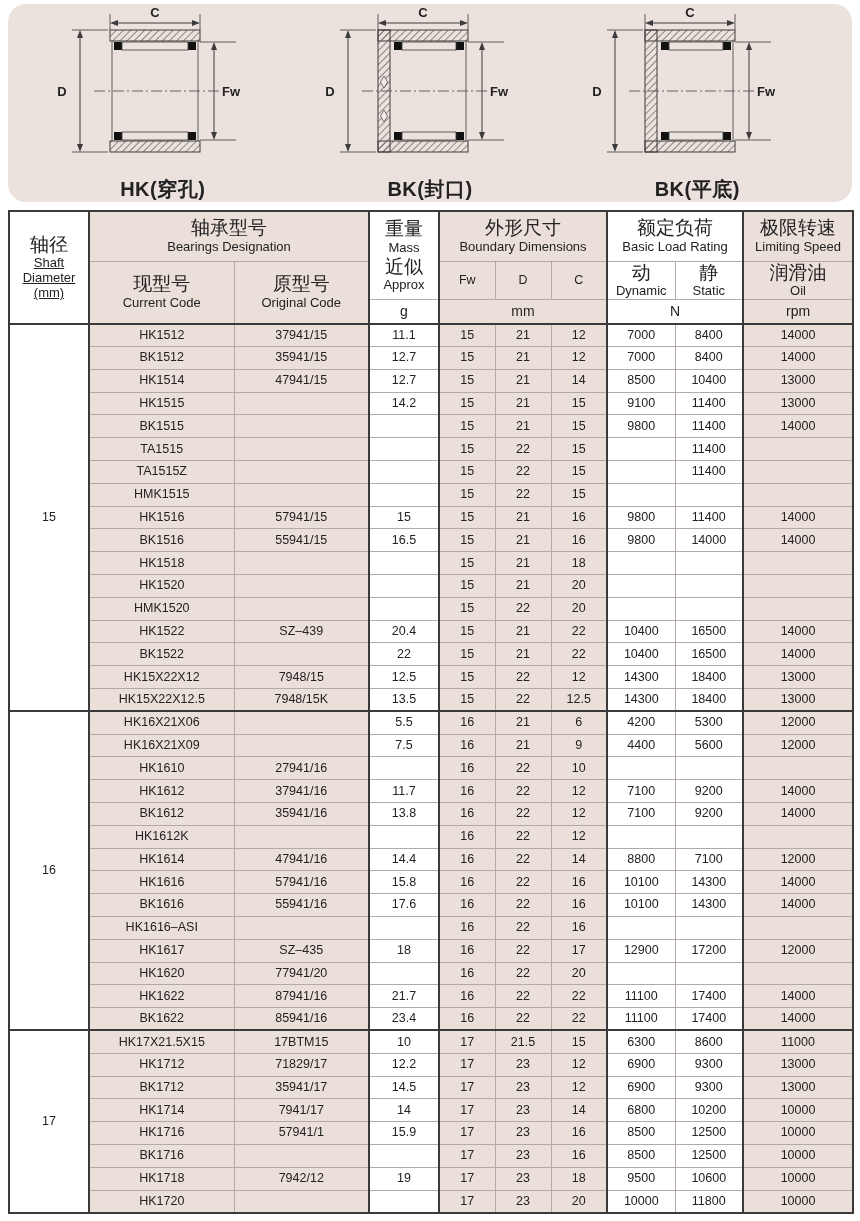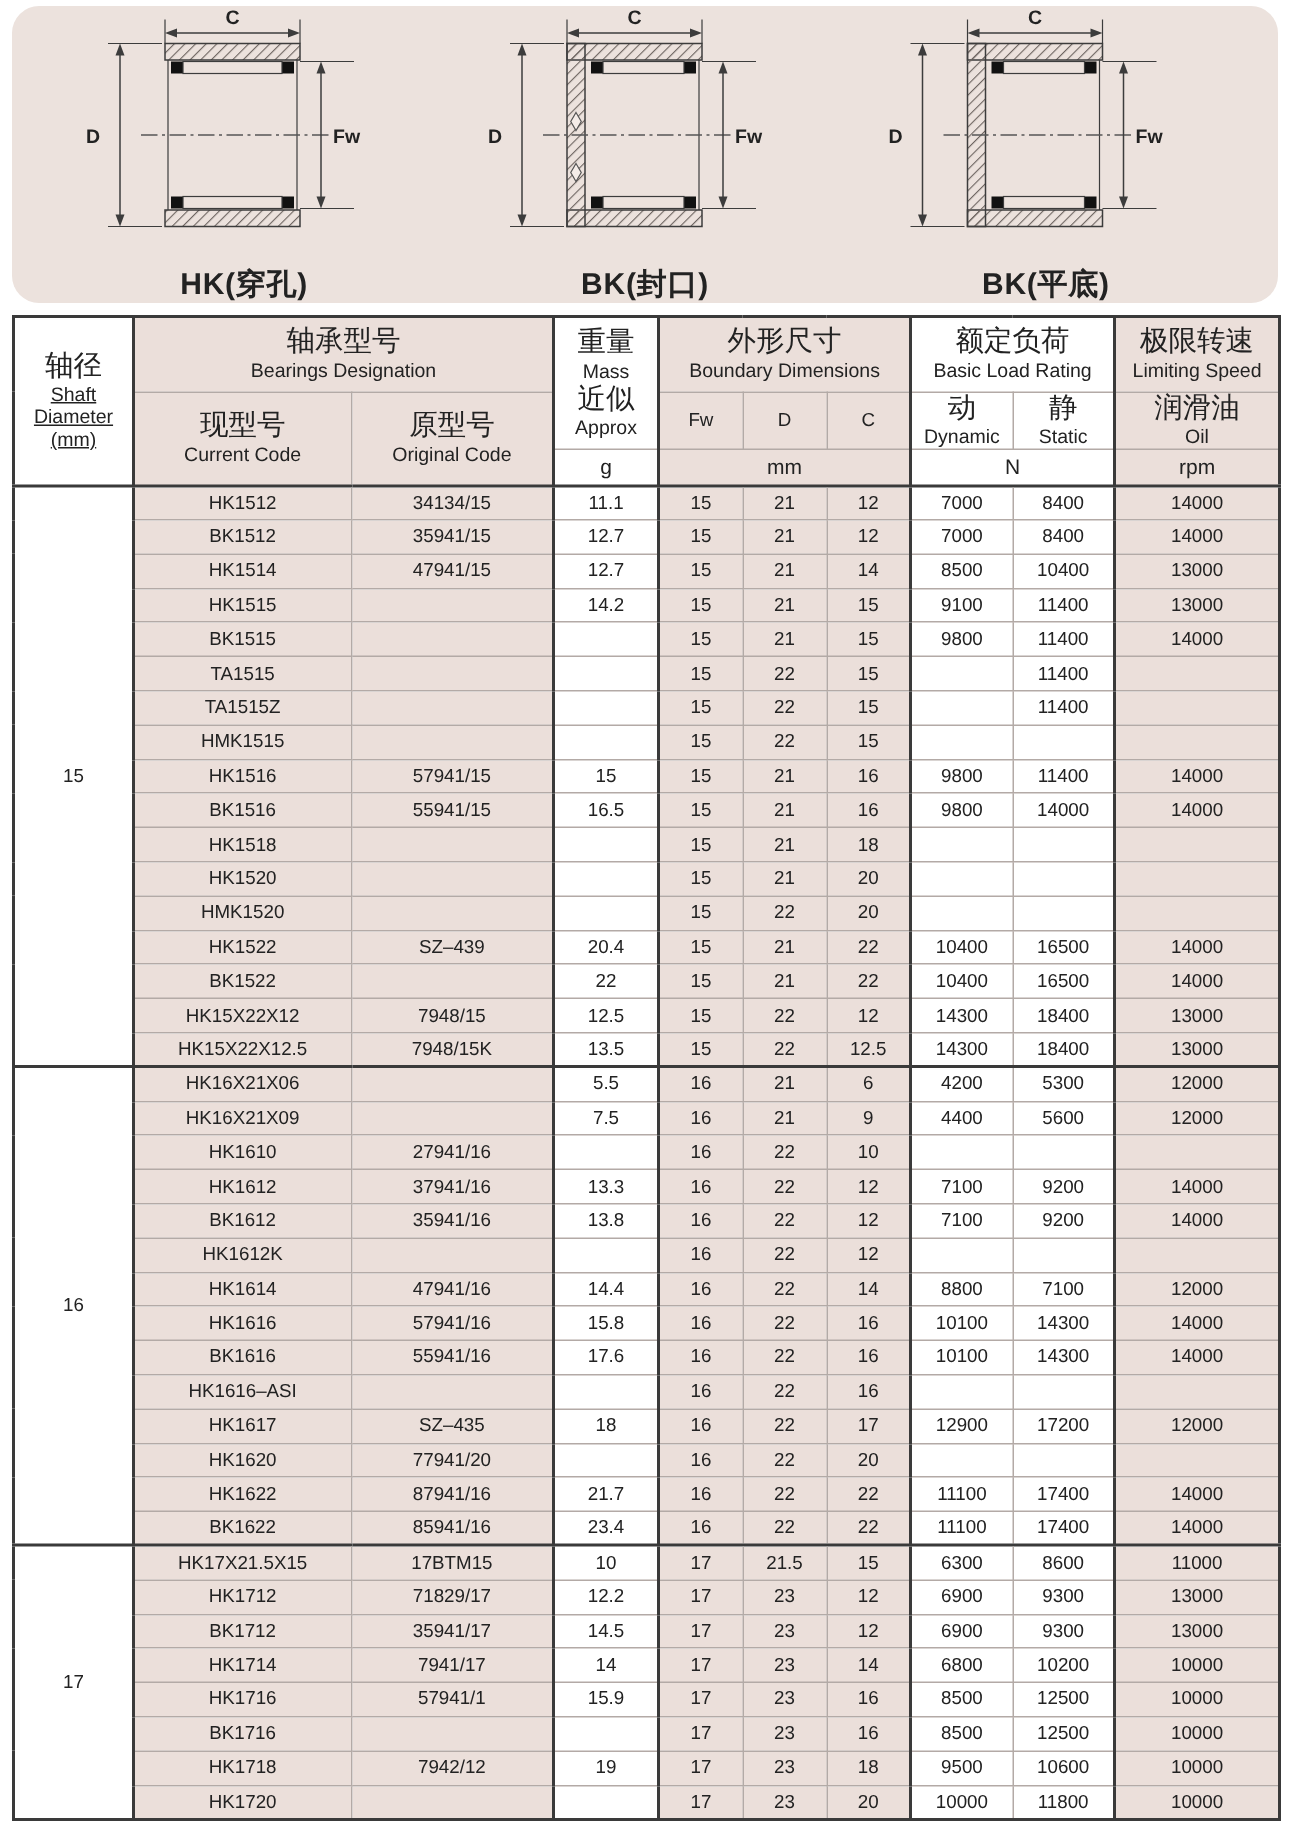--- a/index.html
+++ b/index.html
@@ -247,21 +247,21 @@
       <th class="bg-white thickL">g</th>
       <th colspan="3" class="bg-pink thickL">mm</th>
       <th colspan="2" class="bg-white thickL">N</th>
       <th class="bg-pink thickL">rpm</th>
     </tr>
   </thead>
   <tbody id="spec-body">
       <tr class="group-start">
         <td rowspan="17" class="bg-white shaft-cell">15</td>
         <td class="bg-pink c-code thickL">HK1512</td>
-        <td class="bg-pink">34134/15</td>
+        <td class="bg-pink">37941/15</td>
         <td class="bg-white thickL">11.1</td>
         <td class="bg-pink thickL">15</td>
         <td class="bg-pink">21</td>
         <td class="bg-pink">12</td>
         <td class="bg-white thickL">7000</td>
         <td class="bg-white">8400</td>
         <td class="bg-pink thickL">14000</td>
       </tr>
       <tr>
         <td class="bg-pink c-code thickL">BK1512</td>
@@ -469,21 +469,21 @@
         <td class="bg-pink thickL">16</td>
         <td class="bg-pink">22</td>
         <td class="bg-pink">10</td>
         <td class="bg-white thickL"></td>
         <td class="bg-white"></td>
         <td class="bg-pink thickL"></td>
       </tr>
       <tr>
         <td class="bg-pink c-code thickL">HK1612</td>
         <td class="bg-pink">37941/16</td>
-        <td class="bg-white thickL">13.3</td>
+        <td class="bg-white thickL">11.7</td>
         <td class="bg-pink thickL">16</td>
         <td class="bg-pink">22</td>
         <td class="bg-pink">12</td>
         <td class="bg-white thickL">7100</td>
         <td class="bg-white">9200</td>
         <td class="bg-pink thickL">14000</td>
       </tr>
       <tr>
         <td class="bg-pink c-code thickL">BK1612</td>
         <td class="bg-pink">35941/16</td>

